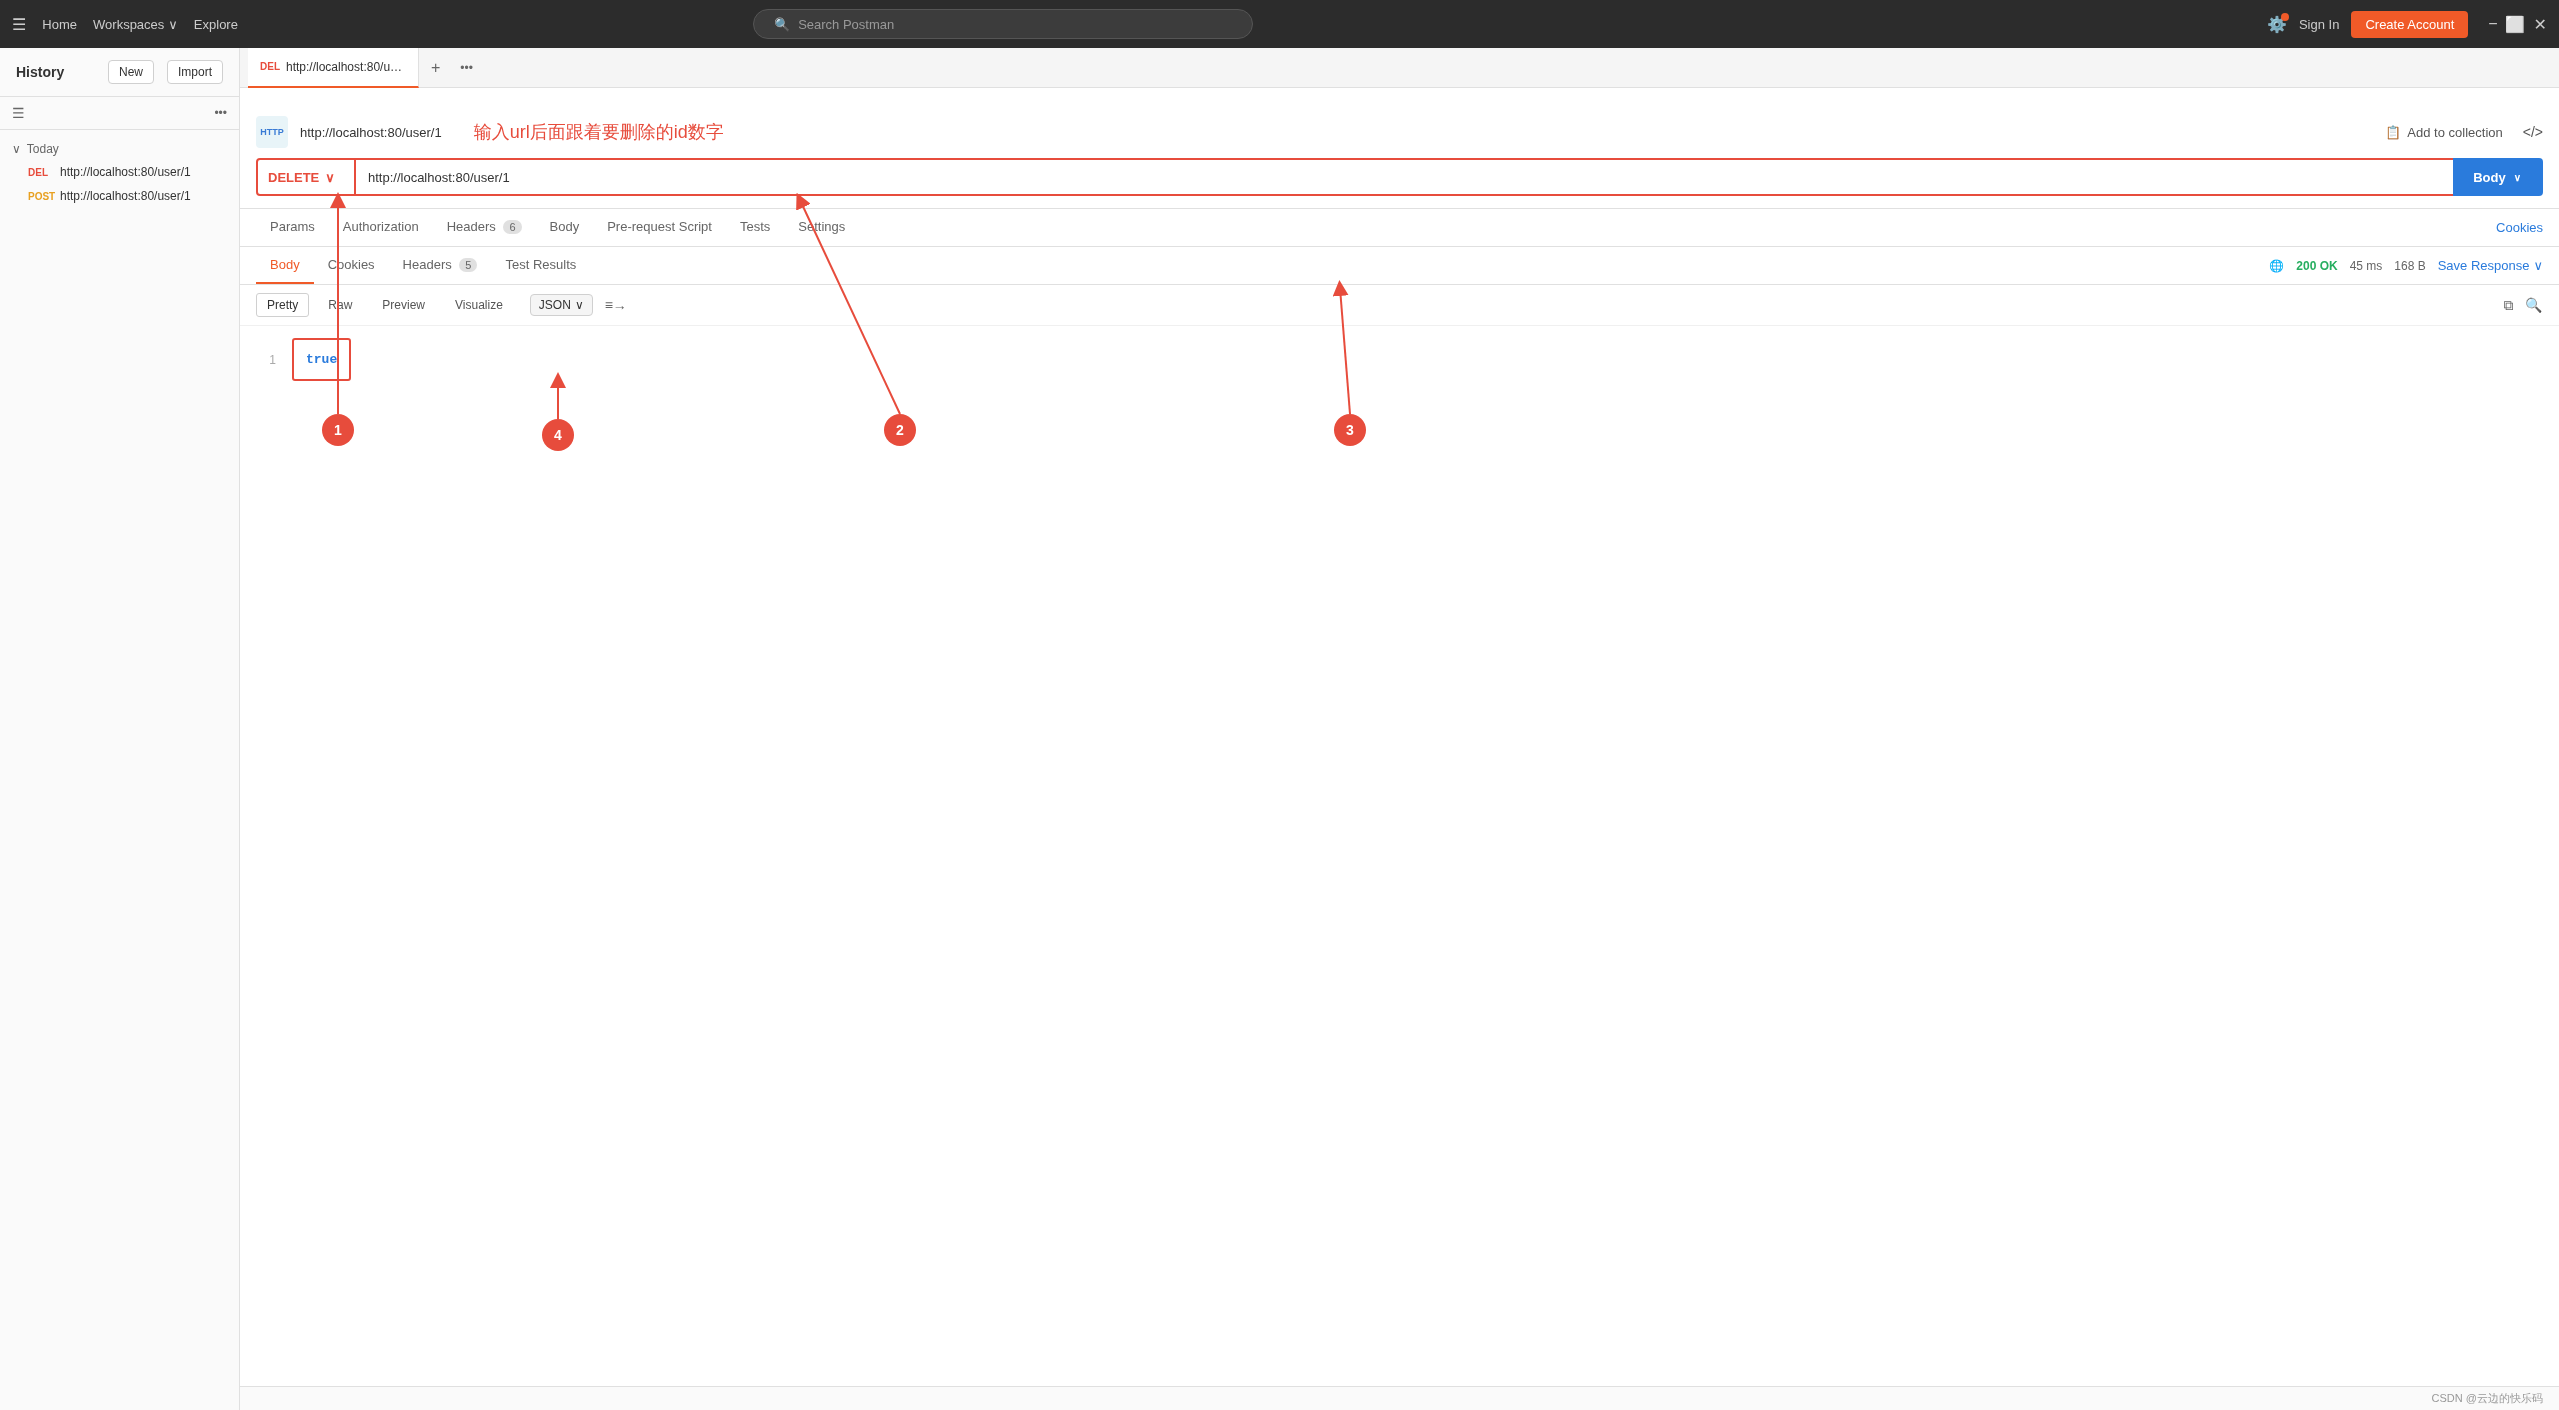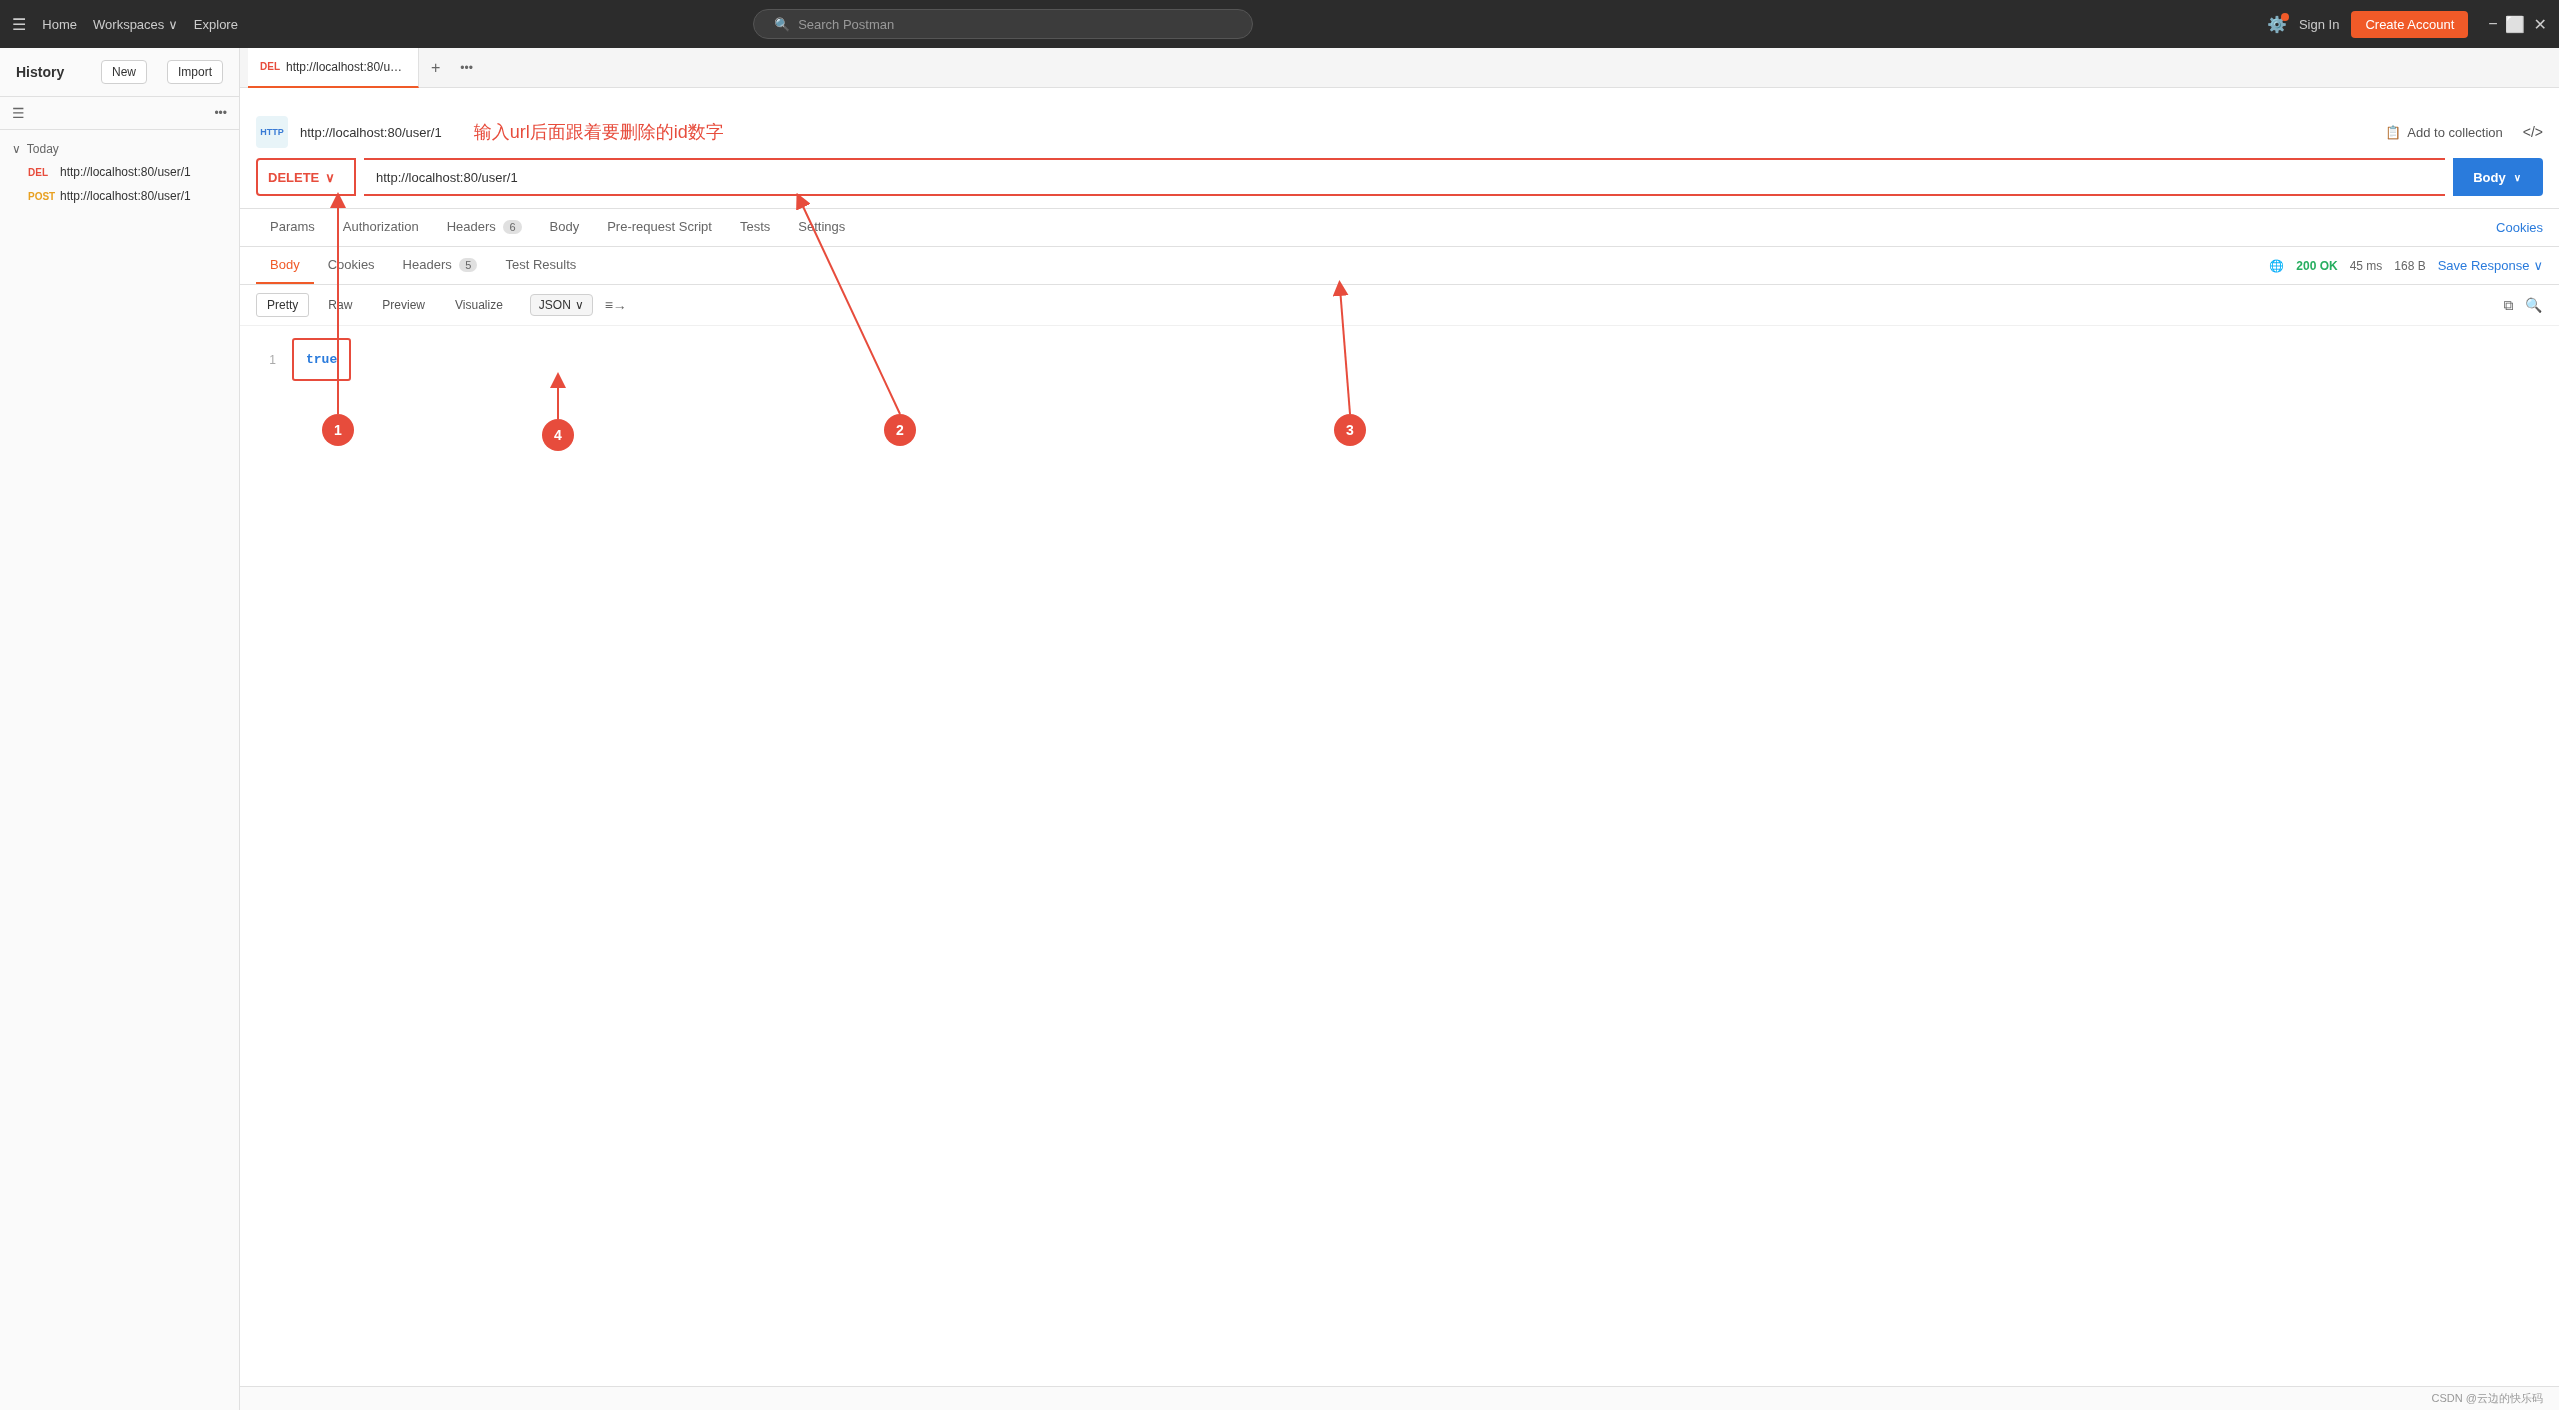--- a/index.html
+++ b/index.html
@@ -27,21 +27,21 @@
     .window-controls { display: flex; gap: 8px; margin-left: 8px; }
     .win-ctrl { color: #ccc; font-size: 16px; cursor: pointer; }
 
     
     .app-body { display: flex; height: calc(100vh - 48px); }
 
     
     .sidebar { width: 240px; background: #fafafa; border-right: 1px solid #e0e0e0; display: flex; flex-direction: column; flex-shrink: 0; }
     .sidebar-header { display: flex; align-items: center; justify-content: space-between; padding: 12px 16px; border-bottom: 1px solid #e0e0e0; }
     .sidebar-title { font-size: 14px; font-weight: 600; color: #333; }
-    .sidebar-actions { display: flex; gap: 20px; }
+    .sidebar-actions { display: flex; gap: 13px; }
     .sidebar-btn { background: white; border: 1px solid #d0d0d0; border-radius: 4px; padding: 4px 10px; font-size: 12px; cursor: pointer; color: #333; }
     .sidebar-filter { display: flex; align-items: center; padding: 8px 12px; border-bottom: 1px solid #e0e0e0; }
     .filter-icon { color: #666; font-size: 14px; }
     .sidebar-more { margin-left: auto; color: #666; cursor: pointer; font-size: 12px; }
     .sidebar-content { padding: 8px 0; overflow-y: auto; flex: 1; }
     .history-group { }
     .history-group-header { display: flex; align-items: center; padding: 4px 12px; font-size: 12px; color: #666; gap: 6px; cursor: pointer; }
     .history-item { display: flex; align-items: center; padding: 5px 12px 5px 28px; cursor: pointer; }
     .method-badge { font-size: 10px; font-weight: 700; width: 32px; flex-shrink: 0; }
     .method-del { color: #e74c3c; }
@@ -55,21 +55,21 @@
     .tab-bar { display: flex; align-items: center; background: #f5f5f5; border-bottom: 1px solid #e0e0e0; height: 40px; padding: 0 8px; flex-shrink: 0; }
     .tab-item { display: flex; align-items: center; padding: 0 12px; height: 40px; border-right: 1px solid #e0e0e0; cursor: pointer; font-size: 12px; color: #555; background: #ebebeb; }
     .tab-item.active { background: white; border-bottom: 2px solid #f05a28; color: #333; }
     .tab-method { font-size: 10px; font-weight: 700; color: #e74c3c; margin-right: 6px; }
     .tab-url { max-width: 120px; overflow: hidden; text-overflow: ellipsis; white-space: nowrap; }
     .tab-add { padding: 0 12px; color: #666; cursor: pointer; font-size: 16px; }
     .tab-more { padding: 0 8px; color: #666; cursor: pointer; font-size: 12px; }
 
     
     .request-panel { padding: 12px 16px; border-bottom: 1px solid #e0e0e0; flex-shrink: 0; }
-    .request-url-bar { display: flex; align-items: center; gap: 8px; }
+    .request-url-bar { display: flex; align-items: center; gap: 0; }
     .req-icon { width: 32px; height: 32px; background: #e8f4f8; border-radius: 4px; display: flex; align-items: center; justify-content: center; }
     .req-title-url { font-size: 13px; color: #333; font-weight: 500; }
     .annotation-text { font-size: 18px; color: #e74c3c; font-weight: 400; margin-left: 20px; }
 
     .method-selector {
       display: flex; align-items: center; border: 2px solid #e74c3c; border-radius: 4px 0 0 4px; height: 38px; padding: 0 10px;
       font-size: 13px; font-weight: 700; color: #e74c3c; cursor: pointer; background: white; gap: 6px; min-width: 100px;
     }
     .url-input {
       flex: 1; border: 2px solid #e74c3c; border-left: none; border-right: none; height: 38px; padding: 0 12px;

